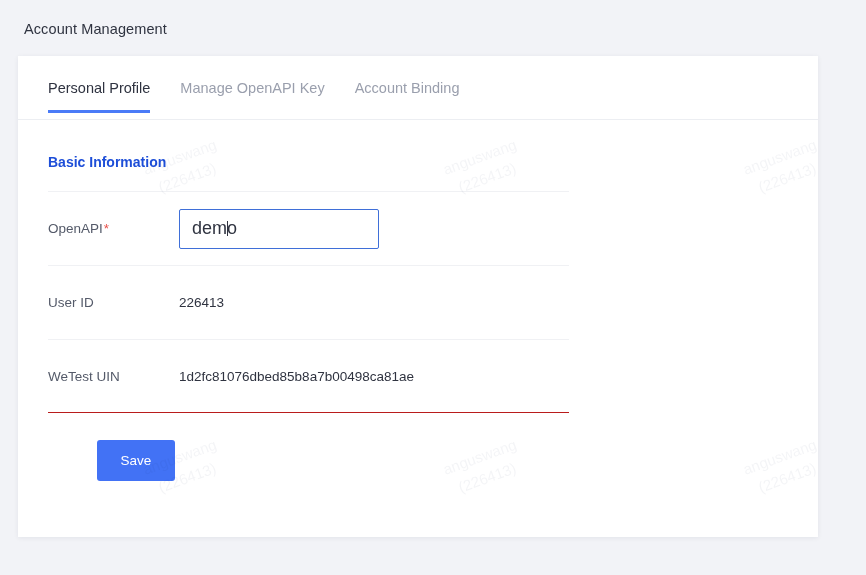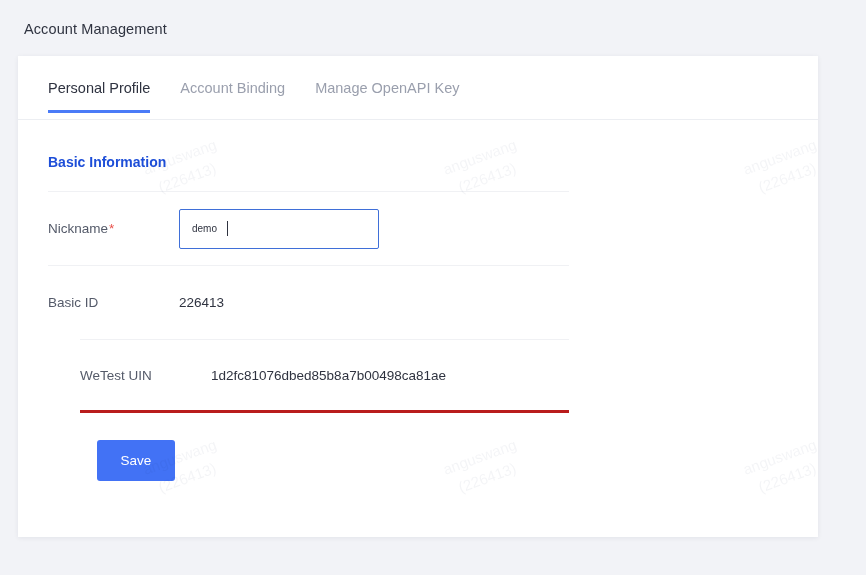--- a/index.html
+++ b/index.html
@@ -110,22 +110,21 @@
     margin-top: 21px;
     width: 521px;
   }
   .form-row {
     display: flex;
     align-items: center;
     border-top: 1px solid #f0f1f4;
     min-height: 74px;
   }
   .form-row.last {
-    border-bottom: 3px solid #b91c1c;
-    margin-left: 32px;
+    border-bottom: 1px solid #b91c1c;
   }
   .row-label {
     width: 131px;
     flex: 0 0 131px;
     font-size: 13.5px;
     color: #545a69;
   }
   .req-star {
     color: #e8504a;
     font-size: 13.5px;
@@ -136,21 +135,21 @@
     color: #2f3340;
     text-align: center;
   }
 
   .text-input {
     width: 200px;
     height: 40px;
     border: 1px solid #3f6fd8;
     border-radius: 2px;
     background: #fff;
-    font-size: 10px;
+    font-size: 18px;
     color: #2f3340;
     padding: 0 12px;
     outline: none;
     font-family: "Liberation Sans", sans-serif;
   }
   .input-wrap { position: relative; display: inline-block; }
   .caret {
     position: absolute;
     width: 1px;
     height: 15px;
@@ -178,45 +177,45 @@
 
 <div id="page-header">Account Management</div>
 
 <div id="card">
 
   <div id="tabs">
     <div class="tab active">
       <span>Personal Profile</span>
     </div>
     <div class="tab">
+      <span>Manage OpenAPI Key</span>
+    </div>
+    <div class="tab">
       <span>Account Binding</span>
-    </div>
-    <div class="tab">
-      <span>Manage OpenAPI Key</span>
     </div>
   </div>
 
   <div id="card-body">
 
     <div id="section-title">Basic Information</div>
 
     <div class="form-table">
 
       <div class="form-row">
         <div class="row-label">
-          <span>Nickname</span><span class="req-star">*</span>
+          <span>OpenAPI</span><span class="req-star">*</span>
         </div>
         <div class="input-wrap">
           <input class="text-input" type="text" value="demo" style="">
           <span class="caret"></span>
         </div>
       </div>
 
       <div class="form-row">
-        <div class="row-label">Basic ID</div>
+        <div class="row-label">User ID</div>
         <div class="row-value">226413</div>
       </div>
 
       <div class="form-row last">
         <div class="row-label">WeTest UIN</div>
         <div class="row-value">1d2fc81076dbed85b8a7b00498ca81ae</div>
       </div>
 
     </div>
 

